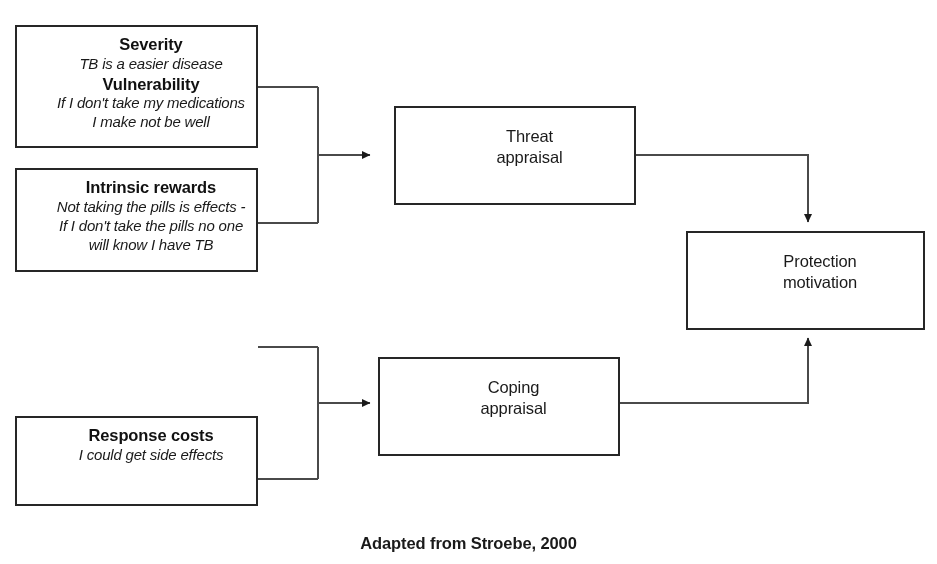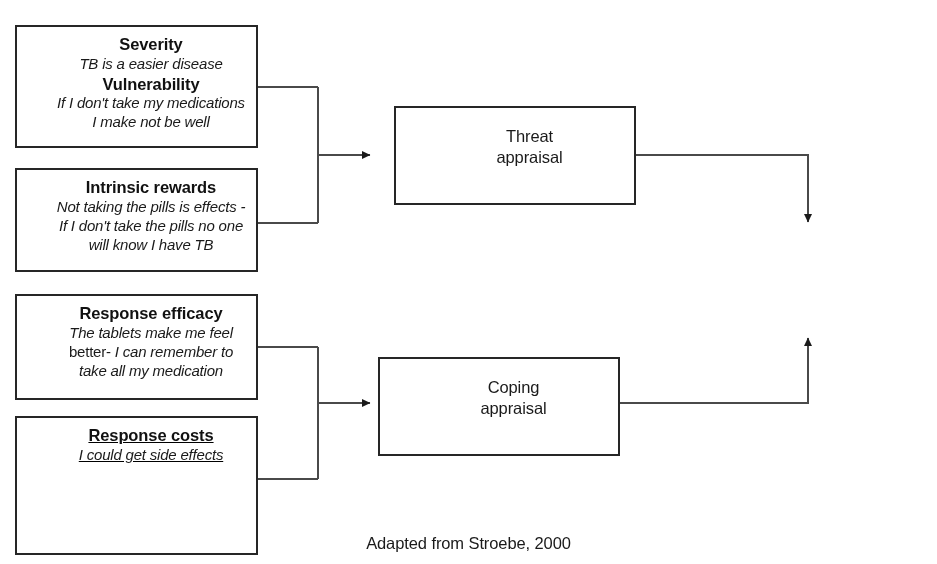--- a/index.html
+++ b/index.html
@@ -71,20 +71,21 @@
   }
   #caption {
     position: absolute;
     left: 0;
     top: 534px;
     width: 937px;
     text-align: center;
     font-size: 16.5px;
     color: #1a1a1a;
     letter-spacing: -0.1px;
+    font-weight: bold;
   }
 </style>
 </head>
 <body>
 
 <div id="canvas">
 
   <svg class="wires" viewBox="0 0 937 564" xmlns="http://www.w3.org/2000/svg">
     <defs>
       <marker id="ah" markerWidth="9" markerHeight="9" refX="8.2" refY="4.5" orient="auto" markerUnits="userSpaceOnUse">
@@ -135,36 +136,33 @@
     <span class="bd">I make not be well</span>
   </div>
 
   <div class="box det" style="left:15px; top:168px; width:243px; height:104px;">
     <span class="hd">Intrinsic rewards</span>
     <span class="bd">Not taking the pills is effects  -</span>
     <span class="bd">If I don't take the pills no one</span>
     <span class="bd">will know I have TB</span>
   </div>
 
-  <div class="box det" style="left:15px; top:294px; width:243px; height:106px;">
-    <span class="hd">Response efficacy</span>
-    <span class="bd">The tablets make me feel</span>
-    <span class="bd"><span class="up">better-</span><span> I can remember to</span></span>
-    <span class="bd">take all my medication</span>
-  </div>
 
-  <div class="box det" style="left:15px; top:416px; width:243px; height:139px;text-decoration:underline;">
+  <div class="box det" style="left:15px; top:416px; width:243px; height:90px;">
     <span class="hd">Response costs</span>
     <span class="bd">I could get side effects</span>
   </div>
 
   <div class="box node" style="left:378px; top:106px; width:242px; height:99px;margin-left:16px;">
     <span class="lbl"><span>Threat</span><br><span>appraisal</span></span>
   </div>
 
   <div class="box node" style="left:378px; top:357px; width:242px; height:99px;">
     <span class="lbl"><span>Coping</span><br><span>appraisal</span></span>
   </div>
 
+  <div class="box node" style="left:686px; top:231px; width:239px; height:99px;">
+    <span class="lbl"><span>Protection</span><br><span>motivation</span></span>
+  </div>
 
   <div id="caption">Adapted from Stroebe, 2000</div>
 
 </div>
 
 </body></html>

